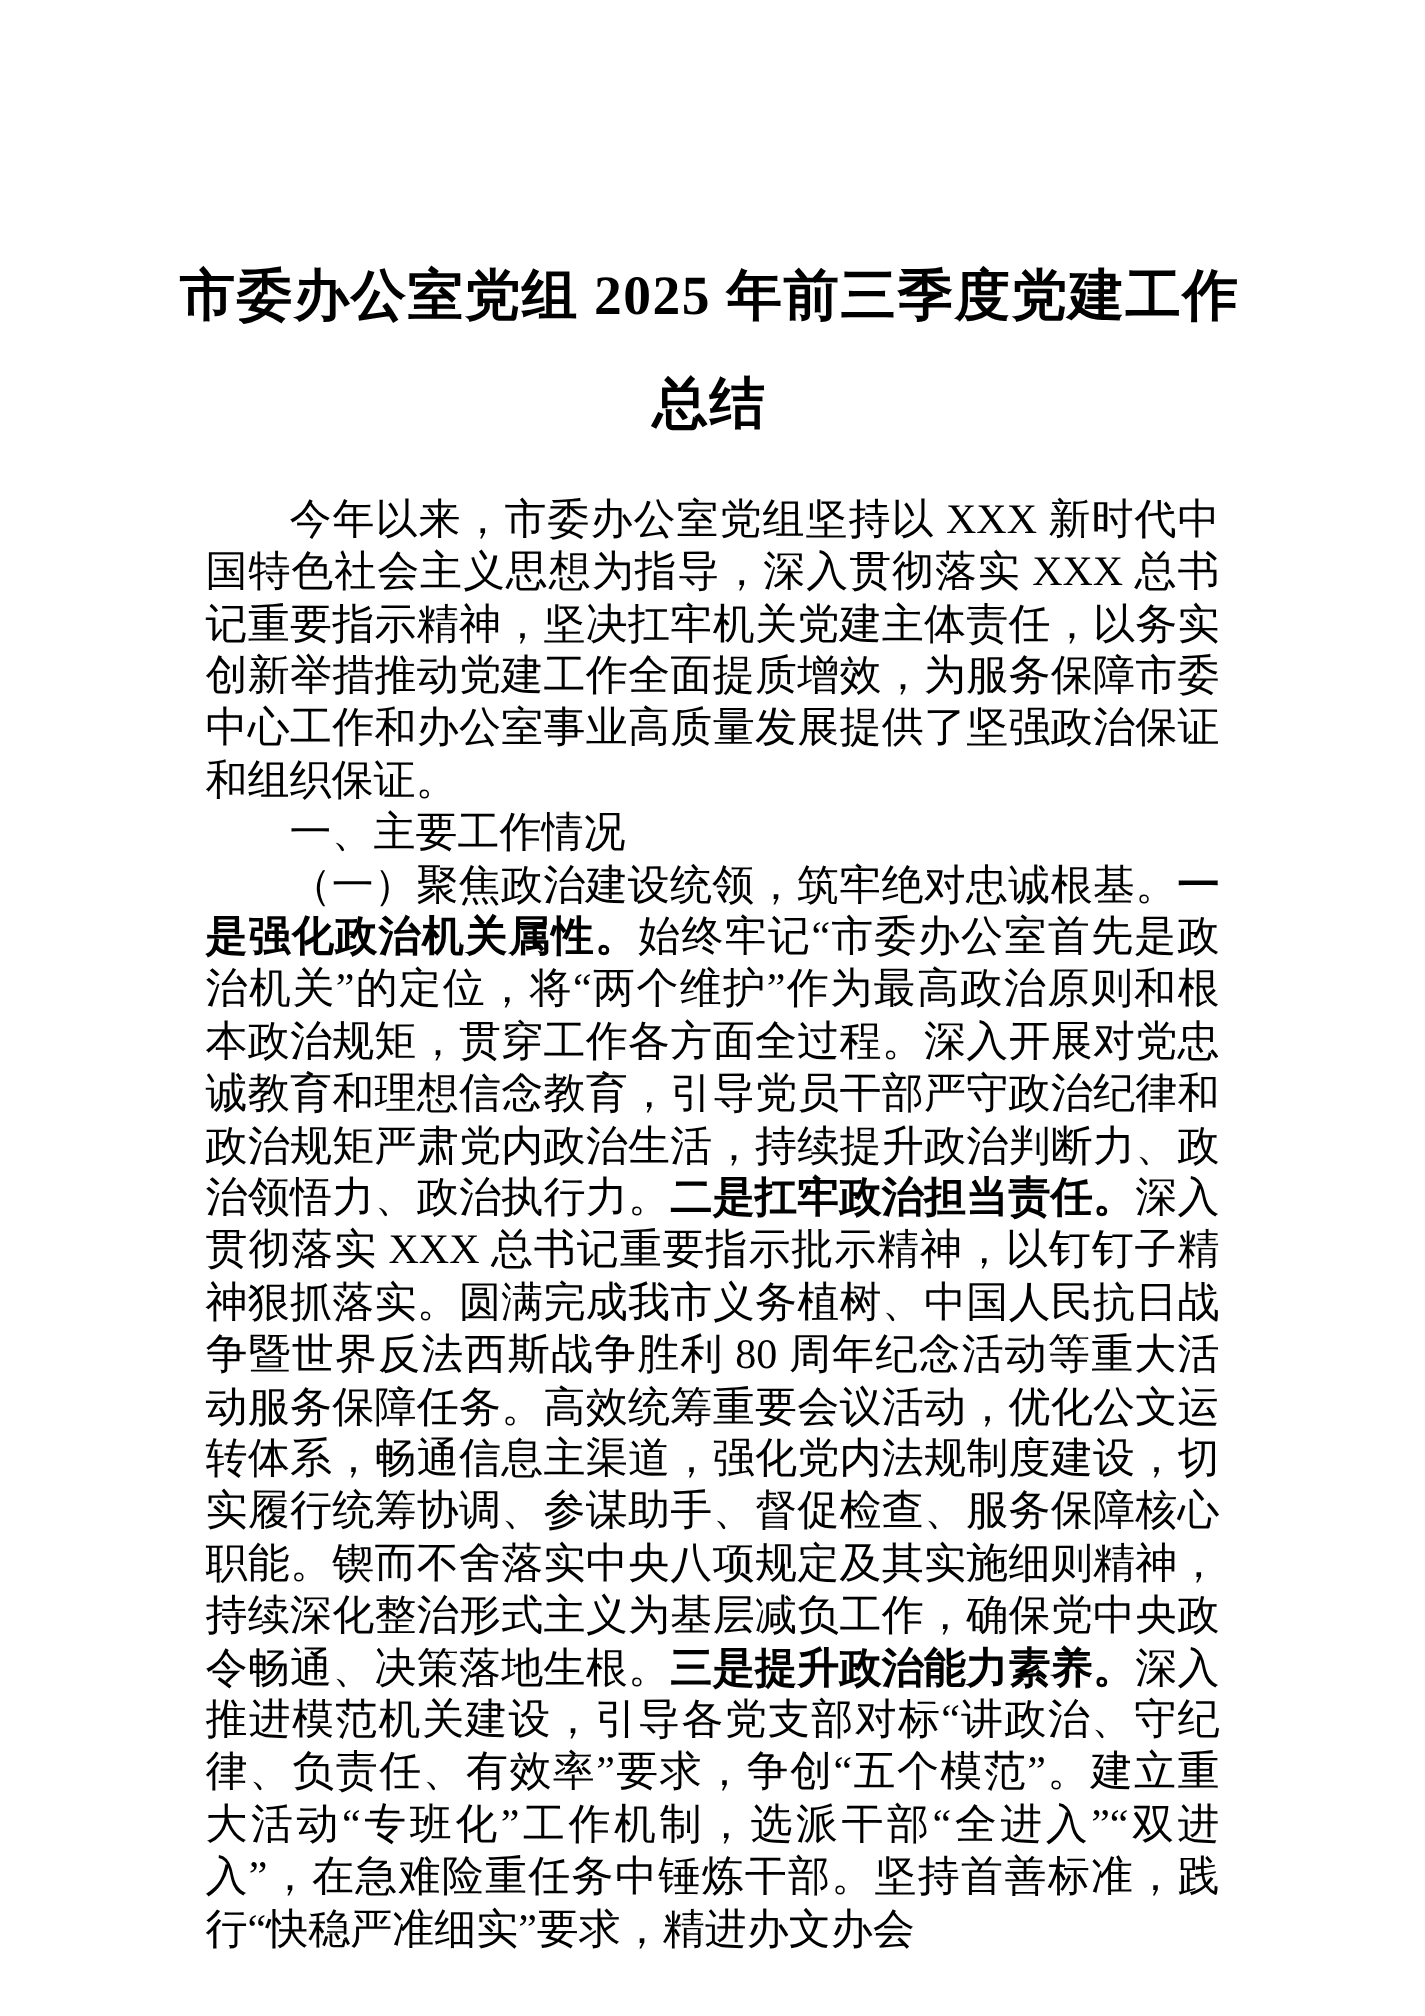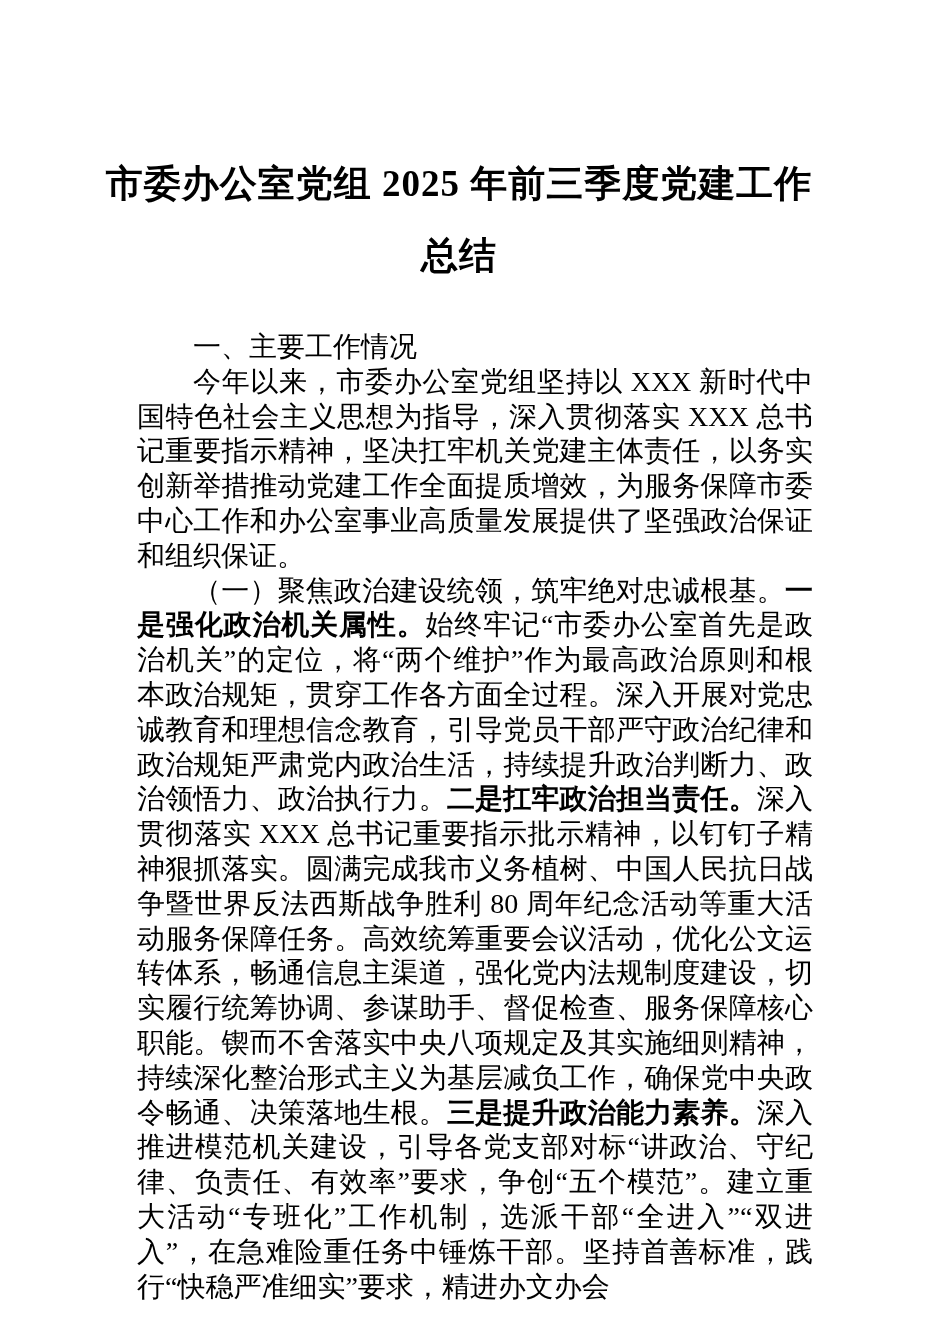--- a/index.html
+++ b/index.html
@@ -14,21 +14,21 @@
     background: #ffffff;
     color: #000000;
     overflow: hidden;
     font-family: "Liberation Serif", "DejaVu Sans", sans-serif;
   }
   .doc-title {
     position: absolute;
     top: 148px;
     left: 0;
     width: 918px;
-    margin: 0;
+    margin: 14px;
     text-align: center;
     font-size: 37px;
     line-height: 72px;
     font-weight: bold;
     letter-spacing: 1px;
   }
   .doc-body {
     position: absolute;
     top: 330px;
     left: 137px;
@@ -52,25 +52,25 @@
 <div class="page">
 
   <h1 class="doc-title">
     <span>市委办公室党组 2025 年前三季度党建工作</span><br>
     <span>总结</span>
   </h1>
 
   <div class="doc-body">
 
     <p>
-      <span class="seg">一、主要工作情况</span>
+      <span class="seg">今年以来，市委办公室党组坚持以 XXX 新时代中国特色社会主义思想为指导，深入贯彻落实 XXX 总书记重要指示精神，坚决扛牢机关党建主体责任，以务实创新举措推动党建工作全面提质增效，为服务保障市委中心工作和办公室事业高质量发展提供了坚强政治保证和组织保证。</span>
     </p>
 
     <p>
-      <span class="seg">今年以来，市委办公室党组坚持以 XXX 新时代中国特色社会主义思想为指导，深入贯彻落实 XXX 总书记重要指示精神，坚决扛牢机关党建主体责任，以务实创新举措推动党建工作全面提质增效，为服务保障市委中心工作和办公室事业高质量发展提供了坚强政治保证和组织保证。</span>
+      <span class="seg">一、主要工作情况</span>
     </p>
 
     <p>
       <span class="seg">（一）聚焦政治建设统领，筑牢绝对忠诚根基。</span><span class="seg bold">一是强化政治机关属性。</span><span class="seg">始终牢记“市委办公室首先是政治机关”的定位，将“两个维护”作为最高政治原则和根本政治规矩，贯穿工作各方面全过程。深入开展对党忠诚教育和理想信念教育，引导党员干部严守政治纪律和政治规矩严肃党内政治生活，持续提升政治判断力、政治领悟力、政治执行力。</span><span class="seg bold">二是扛牢政治担当责任。</span><span class="seg">深入贯彻落实 XXX 总书记重要指示批示精神，以钉钉子精神狠抓落实。圆满完成我市义务植树、中国人民抗日战争暨世界反法西斯战争胜利 80 周年纪念活动等重大活动服务保障任务。高效统筹重要会议活动，优化公文运转体系，畅通信息主渠道，强化党内法规制度建设，切实履行统筹协调、参谋助手、督促检查、服务保障核心职能。锲而不舍落实中央八项规定及其实施细则精神，持续深化整治形式主义为基层减负工作，确保党中央政令畅通、决策落地生根。</span><span class="seg bold">三是提升政治能力素养。</span><span class="seg">深入推进模范机关建设，引导各党支部对标“讲政治、守纪律、负责任、有效率”要求，争创“五个模范”。建立重大活动“专班化”工作机制，选派干部“全进入”“双进入”，在急难险重任务中锤炼干部。坚持首善标准，践行“快稳严准细实”要求，精进办文办会</span>
     </p>
 
   </div>
 
 </div>
 

